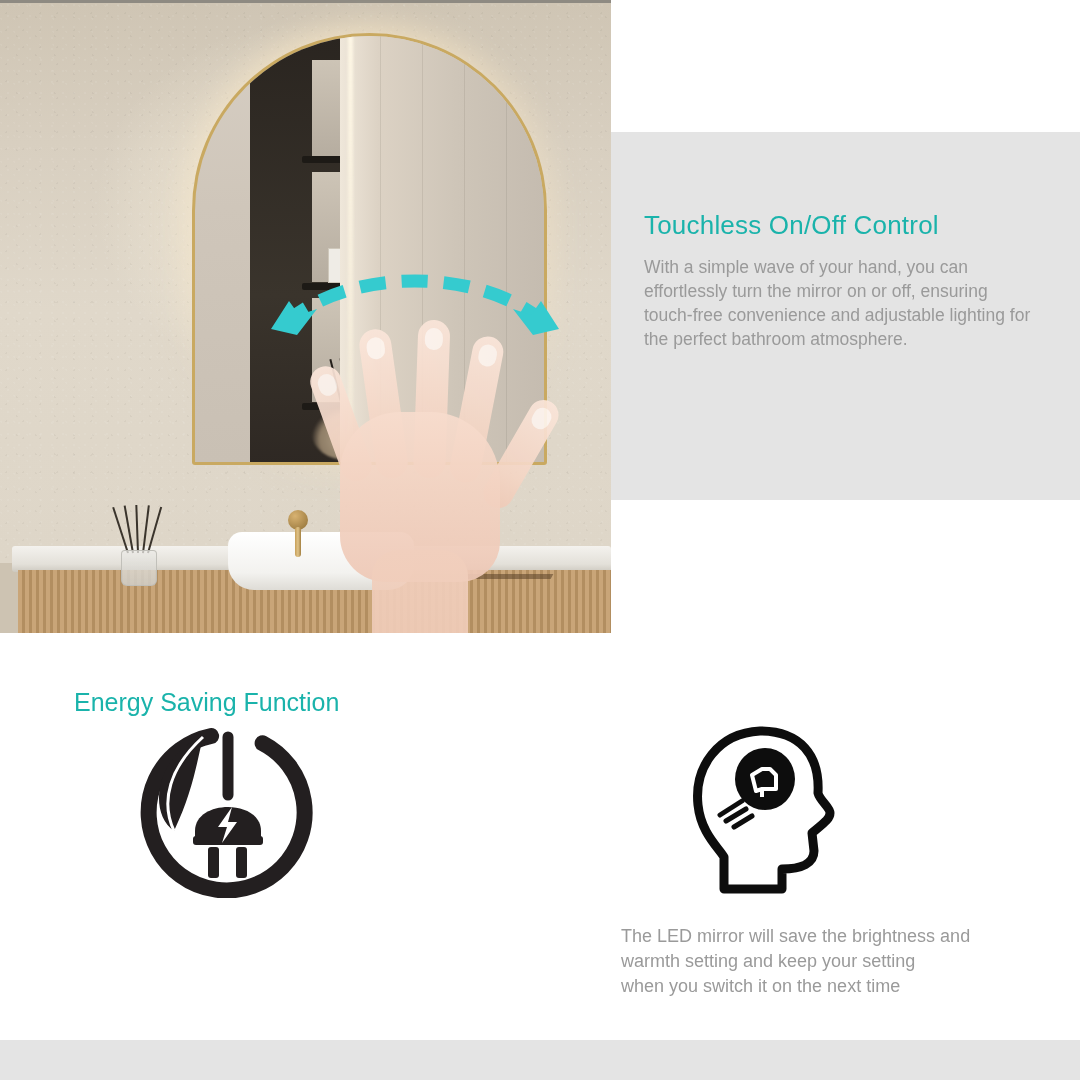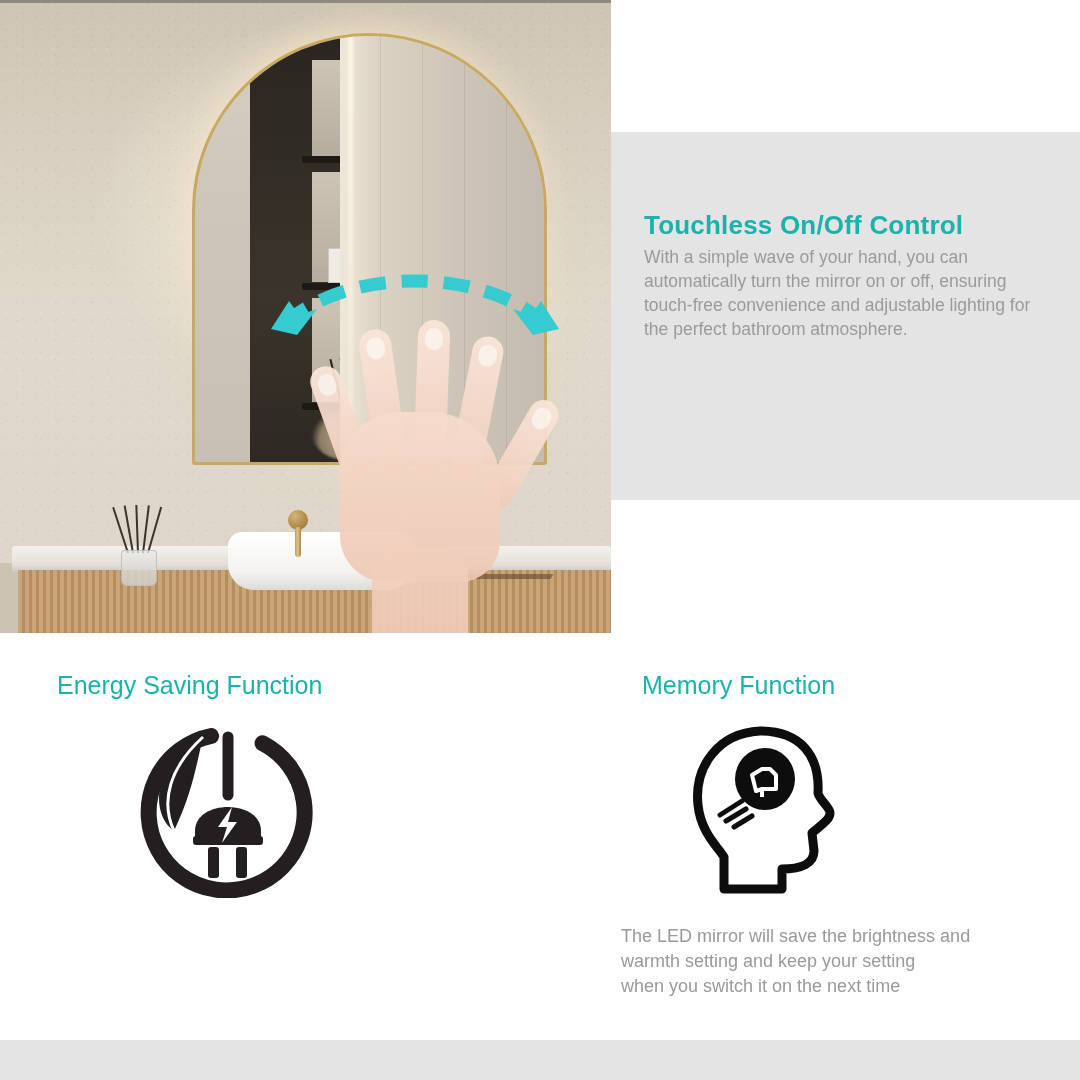--- a/index.html
+++ b/index.html
@@ -216,23 +216,23 @@
   .info-panel {
     position:absolute;
     left:611px; top:132px;
     width:469px; height:368px;
     background: #e4e4e4;
   }
   .info-inner { padding: 78px 40px 0 33px; }
   .info-title {
     color: #1ab3ab;
     font-size: 26px;
-    font-weight: 700;
+    font-weight: 400;
     letter-spacing: .2px;
-    margin: 0 0 4px 0;
+    margin: 0 0 14px 0;
     white-space: nowrap;
   }
   .info-body {
     color: #9a9a9a;
     font-size: 17.5px;
     line-height: 24px;
     font-weight: 400;
     margin: 0;
     max-width: 400px;
   }
@@ -242,21 +242,21 @@
     position:absolute;
     left:0; top:633px;
     width:1080px; height:407px;
     display:flex;
   }
   .feature { width:540px; position:relative; }
   .feature-title {
     color:#1ab3ab;
     font-size:25px;
     font-weight:400;
-    margin:0;
+    margin:17px;
     position:absolute;
     top:38px;
   }
   .feature.left  .feature-title { left:57px; }
   .feature.right .feature-title { left:642px; }
   .feature.right .feature-title { left:102px; }
   .feature-icon {
     position:absolute;
     top:90px;
   }
@@ -360,21 +360,21 @@
         <path d="M30 58 C 95 2, 225 2, 290 58" stroke="#35CBCF" stroke-width="13" stroke-dasharray="26 16" stroke-linecap="butt" fill="none"></path>
         <polygon points="42,70 16,64 34,36 44,50 62,44" fill="#35CBCF"></polygon>
         <polygon points="278,70 304,64 286,36 276,50 258,44" fill="#35CBCF"></polygon>
       </svg>
     </div>
   </div>
 
   <div class="info-panel">
     <div class="info-inner">
       <h2 class="info-title">Touchless On/Off Control</h2>
-      <p class="info-body">With a simple wave of your hand, you can automatically turn the mirror on or off, ensuring touch-free convenience and adjustable lighting for the perfect bathroom atmosphere.</p>
+      <p class="info-body">With a simple wave of your hand, you can effortlessly turn the mirror on or off, ensuring touch-free convenience and adjustable lighting for the perfect bathroom atmosphere.</p>
     </div>
   </div>
 </div>
 
 <div class="features">
 
   <div class="feature left">
     <h3 class="feature-title">Energy Saving Function</h3>
 
     <div class="feature-icon">
@@ -393,21 +393,20 @@
         <rect x="68" y="124" width="11" height="31" rx="3" fill="#231f20"></rect>
         <rect x="96" y="124" width="11" height="31" rx="3" fill="#231f20"></rect>
 
         <polygon points="92,84 78,104 87,104 82,120 97,99 88,99" fill="#ffffff"></polygon>
       </svg>
     </div>
 
   </div>
 
   <div class="feature right">
-    <h3 class="feature-title">Memory Function</h3>
 
     <div class="feature-icon">
       <svg width="165" height="175" viewBox="0 0 165 175" xmlns="http://www.w3.org/2000/svg">
 
         <path d="M70 8
                  C 28 10, 4 44, 8 82
                  C 11 110, 28 124, 34 134
                  L 34 166
                  L 92 166
                  L 92 146

